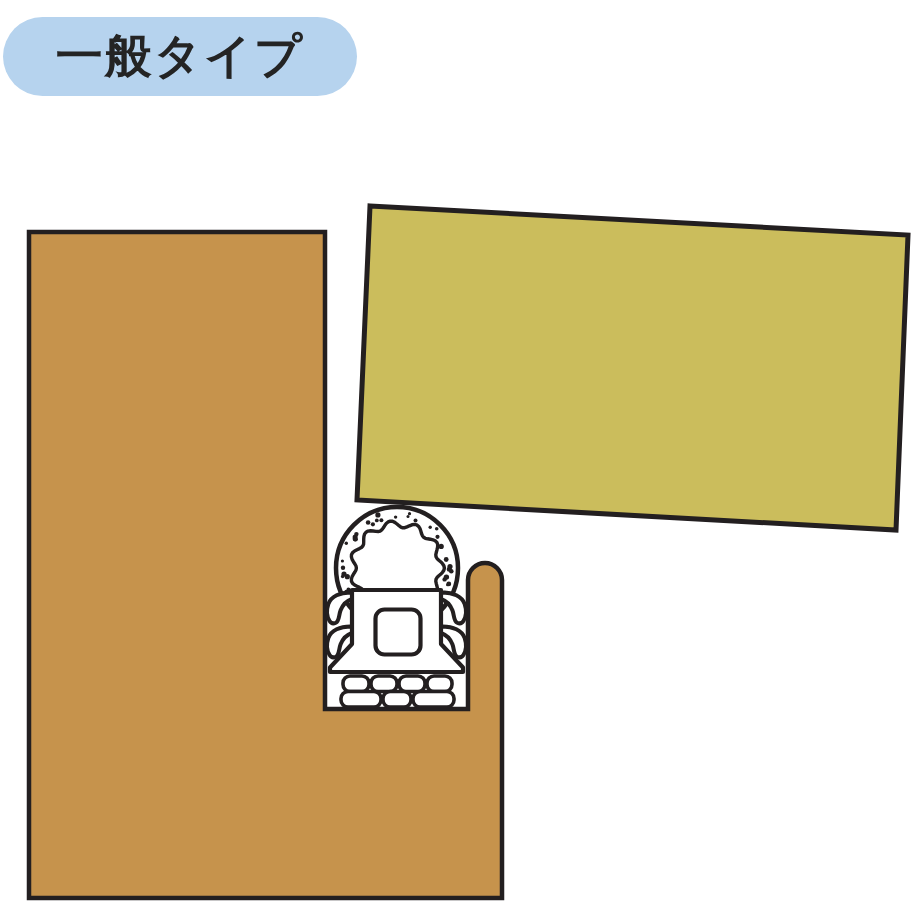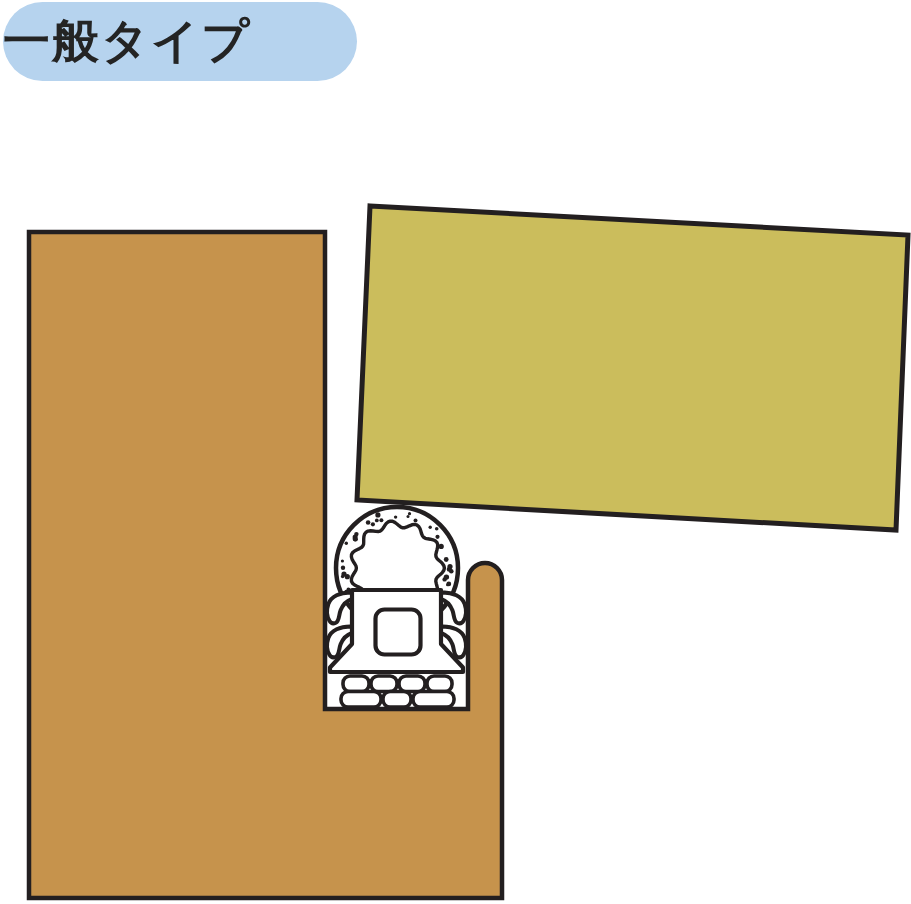--- a/index.html
+++ b/index.html
@@ -6,25 +6,25 @@
   #stage{
     position:relative;
     width:911px;height:904px;
     background:#FFFFFF;
     overflow:hidden;
     font-family:"Liberation Sans", sans-serif;
   }
   #diagram-svg{position:absolute;left:0;top:0;}
   .title-pill{
     position:absolute;
-    left:3px;top:2px;
+    left:3px;top:17px;
     width:354px;height:79px;
     background:#B6D3EE;
     border-radius:40px;
-    display:flex;align-items:center;justify-content:flex-start;
+    display:flex;align-items:center;justify-content:center;
   }
   .title-pill span{
     font-size:47px;
     font-weight:600;
     letter-spacing:2px;
     color:#242424;
     white-space:nowrap;
   }
 </style>
 </head>

